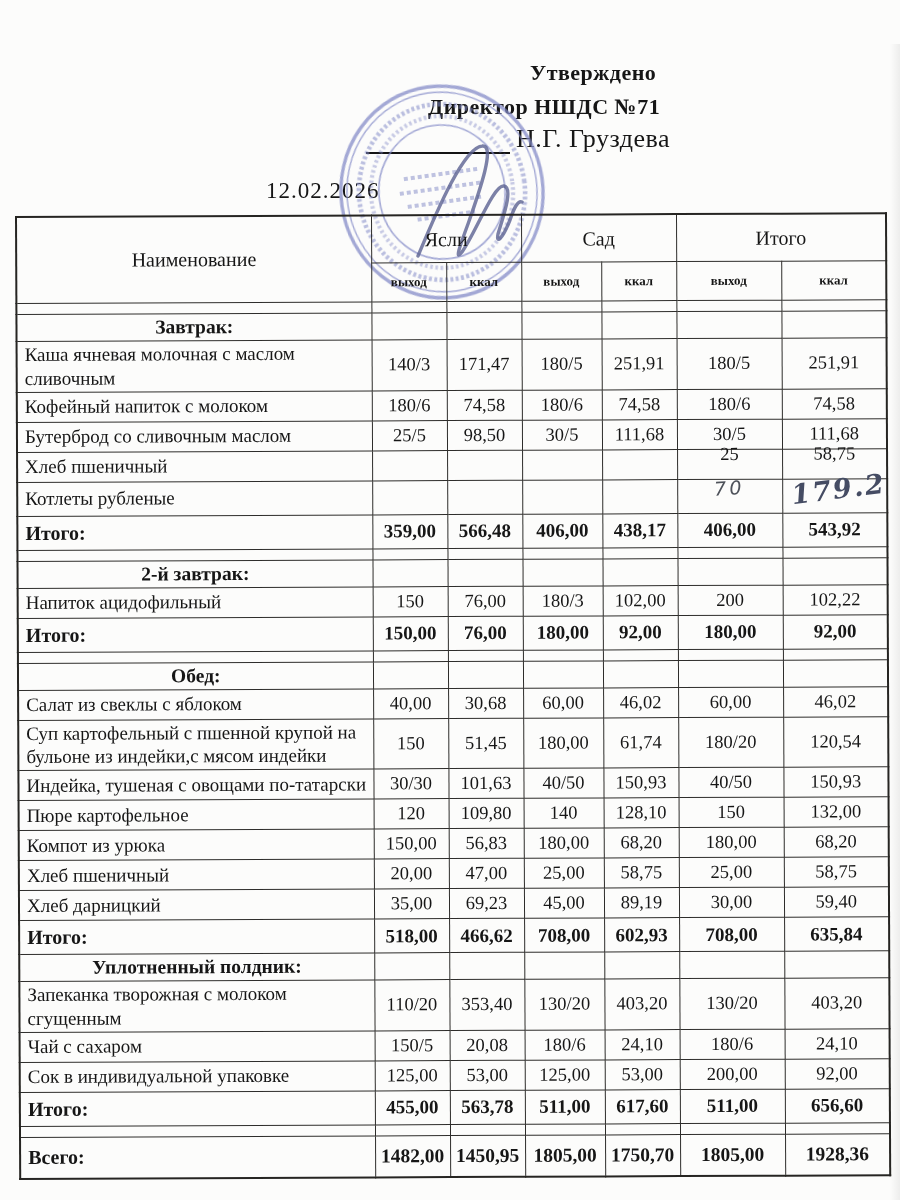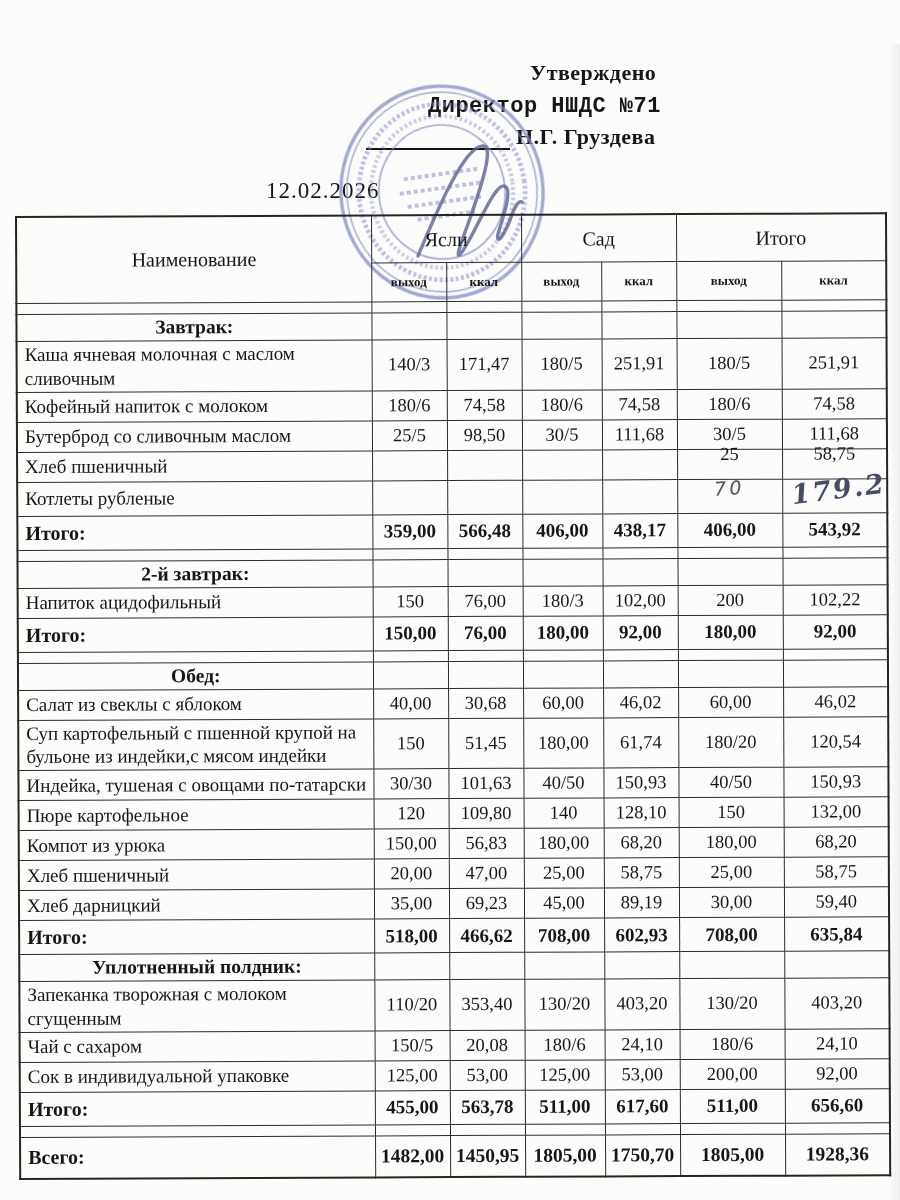--- a/index.html
+++ b/index.html
@@ -13,30 +13,30 @@
   }
   .page{position:relative;width:900px;height:1200px;margin-top:44px;}
 
   
   .approved{
     position:absolute;top:16px;left:530px;width:200px;
     font-size:22px;font-weight:bold;letter-spacing:.5px;white-space:nowrap;
   }
   .director-line{
     position:absolute;top:50px;left:428px;
-    font-size:22px;font-weight:bold;letter-spacing:.5px;white-space:nowrap;font-family:Liberation Mono, monospace;
+    font-size:22px;font-weight:bold;letter-spacing:.5px;white-space:nowrap;
   }
   .name-line{
     position:absolute;top:80px;left:366px;white-space:nowrap;
   }
   .sig-underline{
     display:inline-block;width:144px;height:22px;
     border-bottom:2.2px solid #141414;vertical-align:bottom;margin-right:6px;
   }
-  .director-name{font-size:22px;font-weight:bold;letter-spacing:.5px;}
+  .director-name{font-size:26px;font-weight:normal;letter-spacing:.5px;}
   .doc-date{
     position:absolute;top:134px;left:266px;
     font-size:23px;letter-spacing:1px;
   }
 
   
   .stamp{position:absolute;top:34px;left:334px;opacity:.72;filter:blur(.4px);transform:rotate(-8deg);}
   .signature{position:absolute;top:84px;left:404px;opacity:.88;}
 
   

